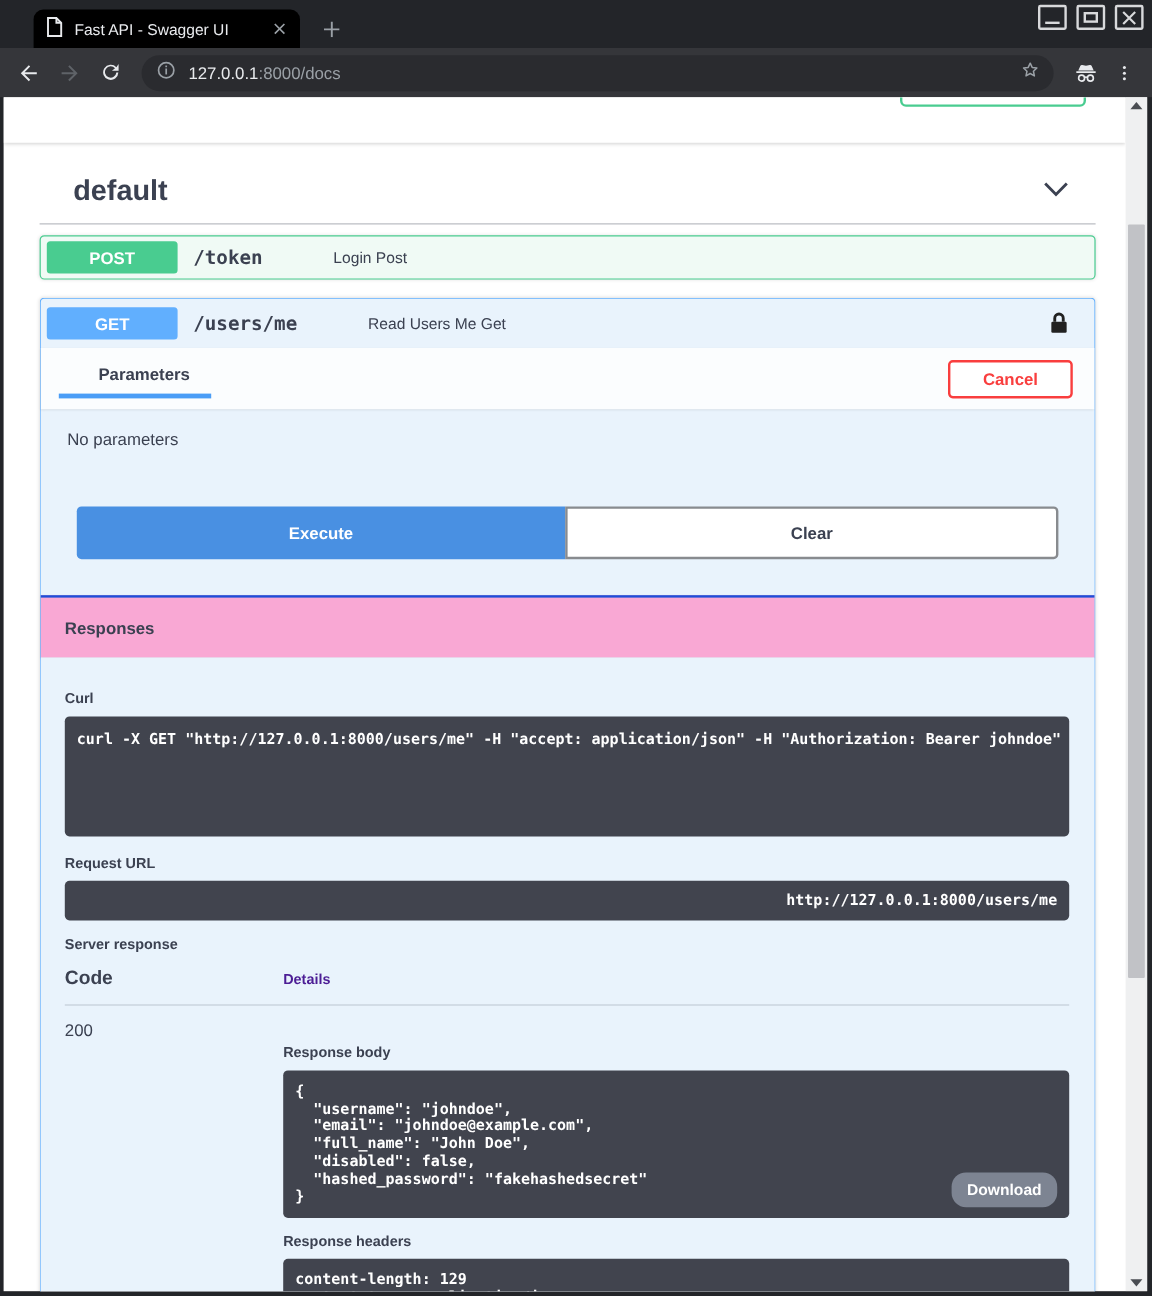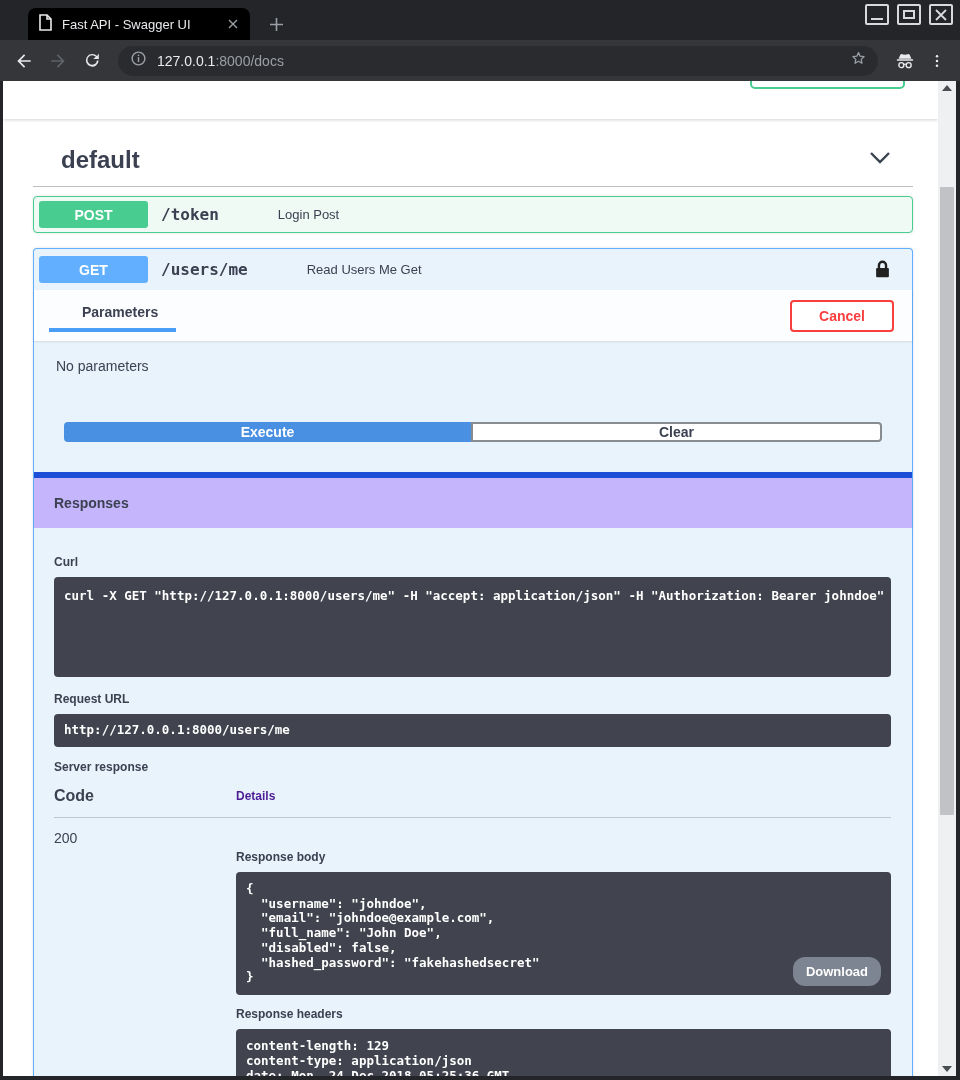--- a/index.html
+++ b/index.html
@@ -66,39 +66,39 @@
   .tabhead { display:flex; align-items:flex-start; background:#fbfdfe; padding:10px 18px 0 15px;
              box-shadow:0 1px 2px rgba(0,0,0,.1); position:relative; }
   .tab-item { font-size:14px; font-weight:bold; color:#3b4151; padding:4px 18px 8px 33px;
               border-bottom:4px solid #4a9df6; cursor:pointer; }
   .cancel-btn { margin-left:auto; background:#fff; border:2px solid #f93e3e; color:#f93e3e;
                 font-weight:bold; font-size:14px; padding:6px 27px; border-radius:4px;
                 cursor:pointer; margin-bottom:9px; font-family:inherit; }
 
   .params-sec { background:#e9f3fc; padding:17px 20px 30px 20px; }
   .no-params { font-size:14px; color:#3b4151; margin:0 0 48px 2px; }
-  .exec-row { display:flex; margin:0 10px; height:20px; }
+  .exec-row { display:flex; margin:0 10px; height:44px; }
   .execute-btn { flex:1; background:#4990e2; color:#fff; border:none; font-weight:bold;
                  font-size:14px; border-radius:4px 0 0 4px; cursor:pointer; font-family:inherit; }
   .clear-btn { flex:1; background:#fff; color:#3b4151; border:2px solid #888b8f; font-weight:bold;
                font-size:14px; border-radius:0 4px 4px 0; cursor:pointer; font-family:inherit; }
 
-  .resp-head { background:#c4b5fd; padding:17px 20px; border-top:6px solid #1d4ed8;
+  .resp-head { background:#f9a8d4; padding:17px 20px; border-top:2px solid #1d4ed8;
                box-shadow:0 1px 2px rgba(0,0,0,.08); }
   .resp-head h4 { font-size:14px; font-weight:bold; color:#3b4151; }
 
   .resp-inner { background:#e9f3fc; padding:0 21px 20px 20px; }
   .blk-label { font-size:12px; font-weight:bold; color:#3b4151; }
   .lbl-curl { padding-top:27px; }
   .codeblock { background:#41444e; border-radius:4px; color:#fff;
                font-family:"DejaVu Sans Mono", monospace; font-weight:bold; font-size:12.5px;
                line-height:1.18; padding:10px; margin-top:8px; overflow:hidden; white-space:pre; }
   .curl-block { height:100px; padding:12px 10px; }
   .lbl-requrl { margin-top:15px; }
-  .url-block { padding:9px 10px; }
+  .url-block { padding:9px 10px;text-align:right; }
   .lbl-server { margin-top:13px; }
 
   .tbl-head { display:flex; align-items:center; margin-top:13px; padding-bottom:12px;
               border-bottom:1px solid rgba(59,65,81,.25); }
   .col-code { width:182px; }
   .code-header { font-size:16px; font-weight:600; color:#3b4151; }
   .details-header { font-size:12px; font-weight:bold; color:#4c1d95; }
   .tbl-row { display:flex; margin-top:12px; }
   .status-code { font-size:14px; color:#3b4151; }
   .col-details { flex:1; }

